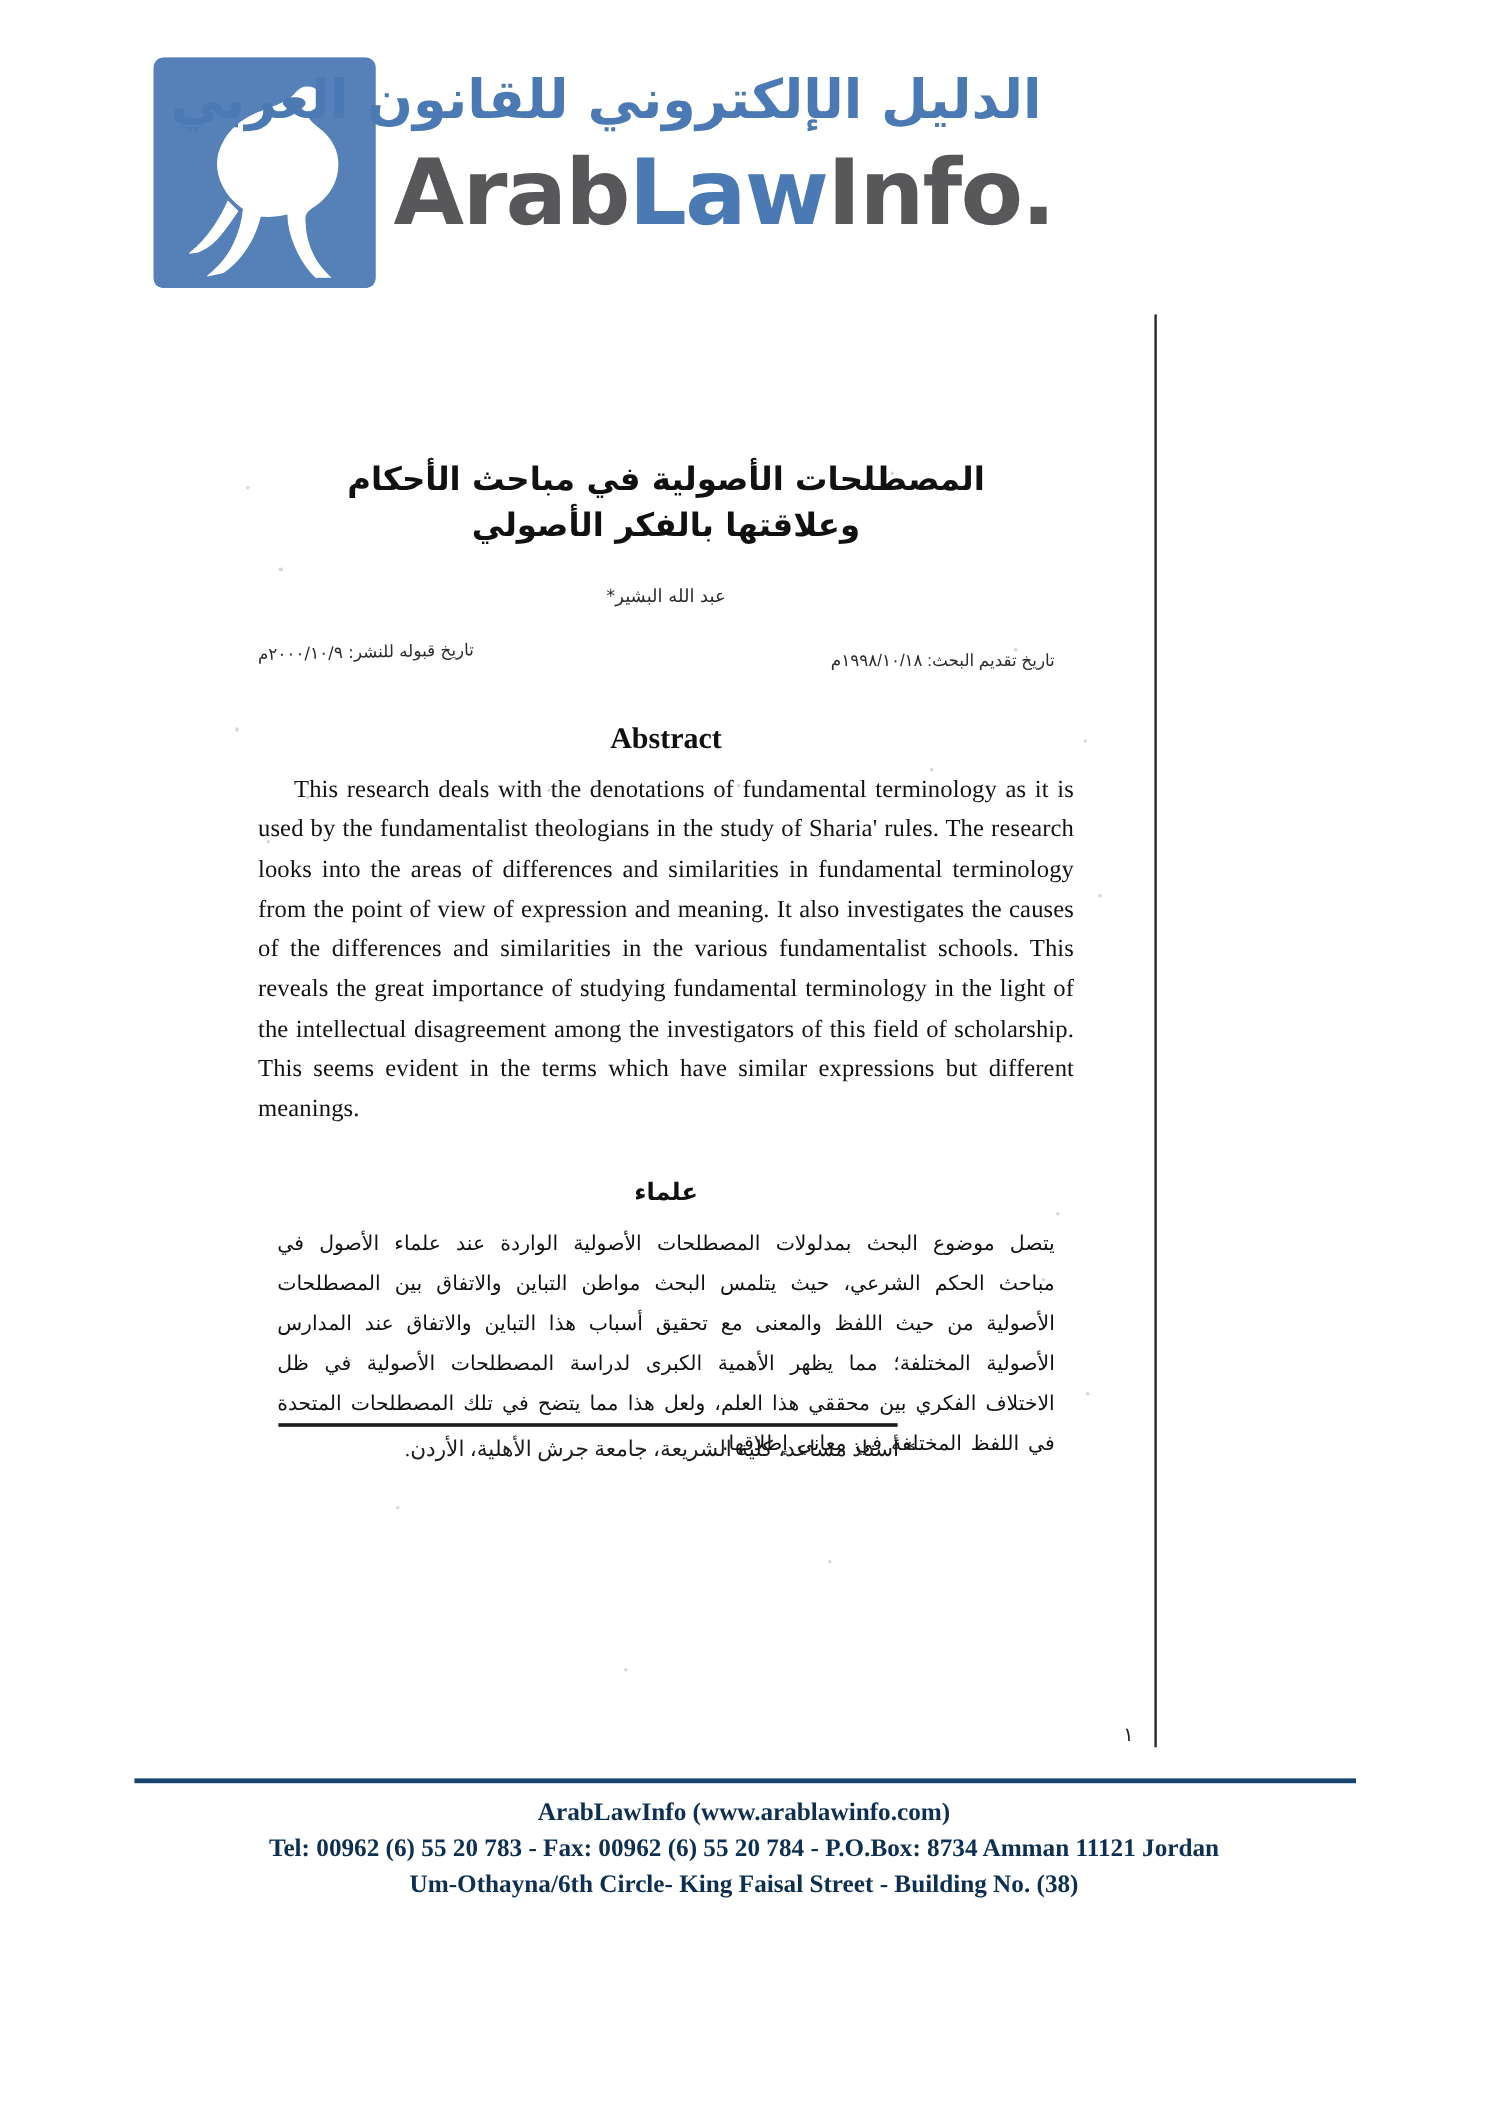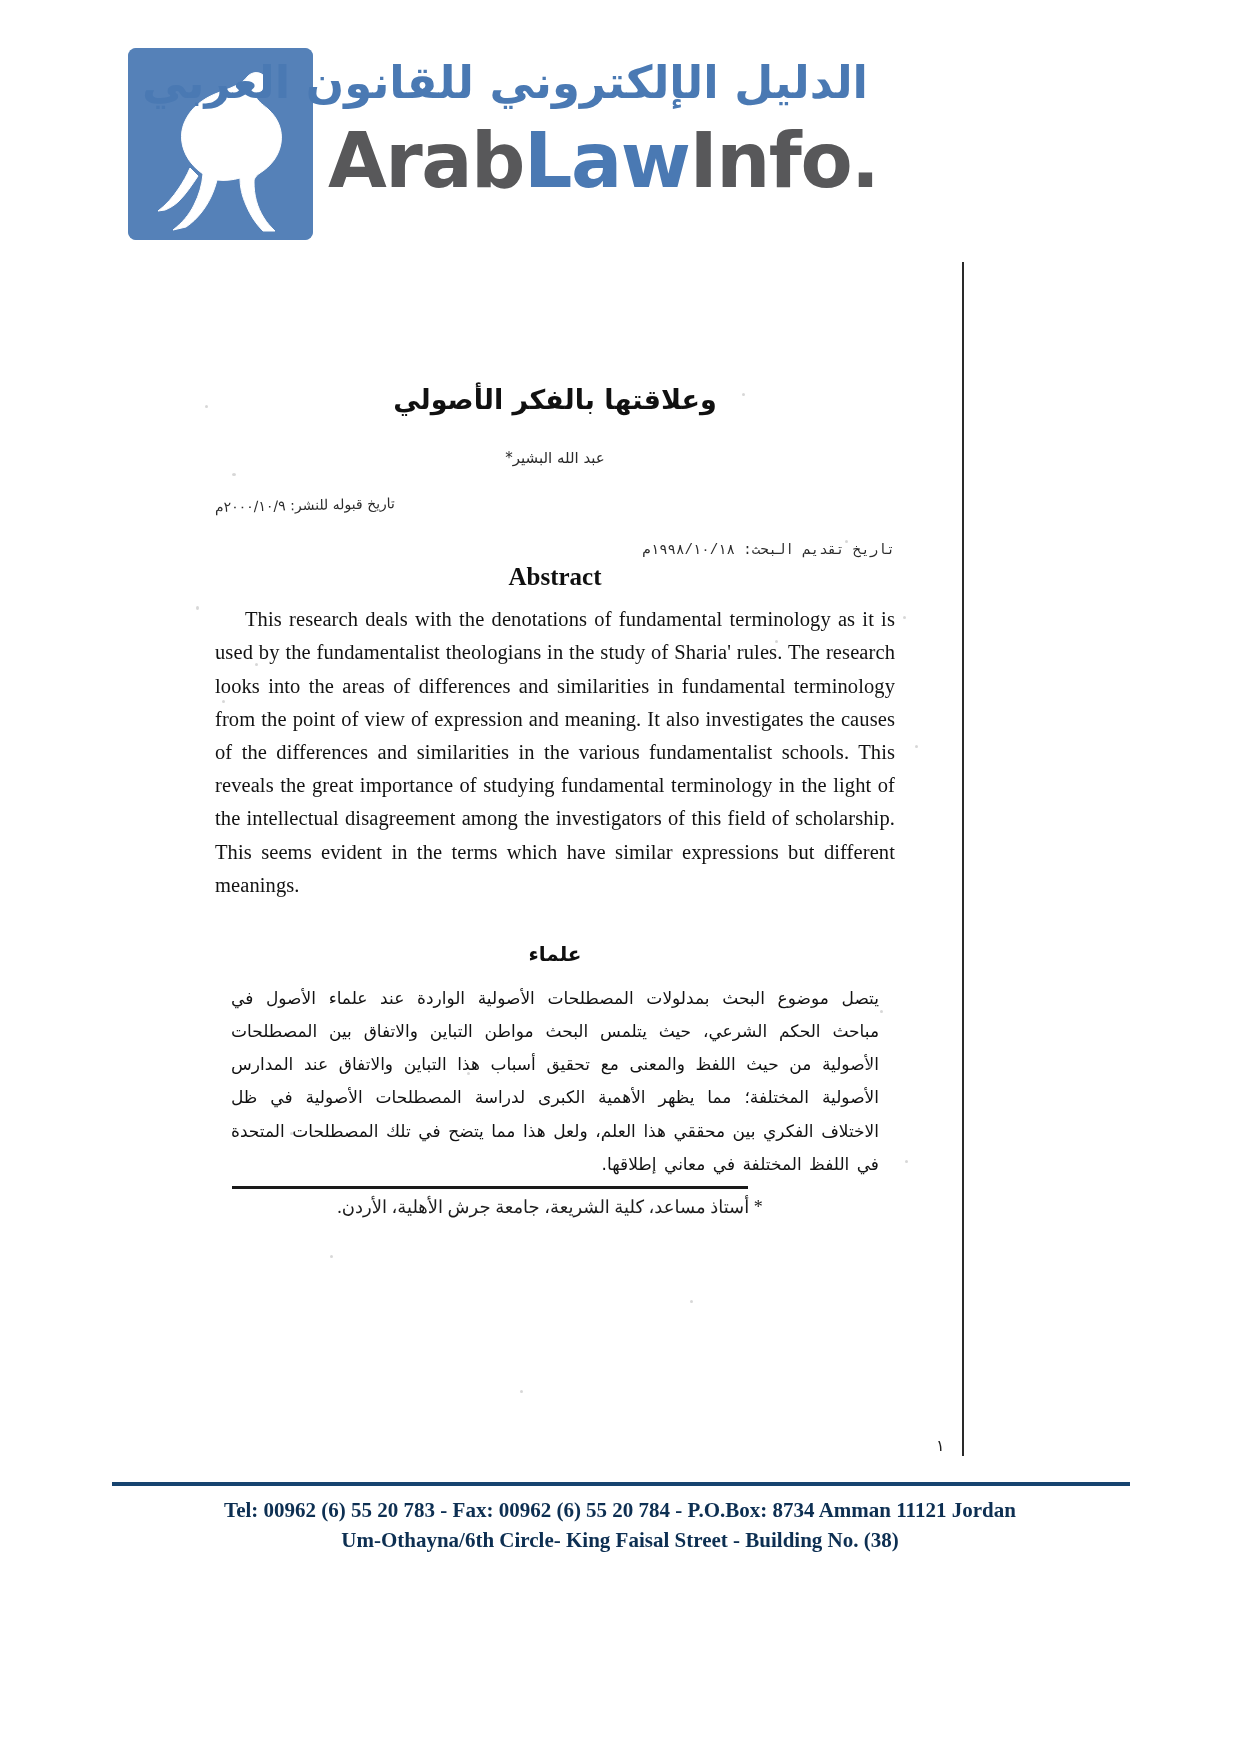--- a/index.html
+++ b/index.html
@@ -116,28 +116,27 @@
   }
 
   .date-row {
     position: relative;
     height: 26px;
     direction: rtl;
     margin: 0 0 34px 0;
   }
   .date-submitted {
     position: absolute;
-    right: 0;
+    right: 16px;
     top: 0;
     direction: rtl;
-    font-family: Liberation Mono, monospace;
+    font-family: Liberation Sans, sans-serif;
     font-size: 14px;
     color: #2b2b2b;
     white-space: nowrap;
-    margin-top: 38px;
   }
   .date-accepted {
     position: absolute;
     left: 0;
     top: -6px;
     direction: rtl;
     font-family: "DejaVu Sans", sans-serif;
     font-size: 14px;
     color: #2b2b2b;
     white-space: nowrap;
@@ -326,20 +325,21 @@
       <div class="logo-arabic">الدليل الإلكتروني للقانون العربي</div>
       <div class="logo-word"><span class="lw-dark">Arab</span><span class="lw-blue">Law</span><span class="lw-dark">Info.</span></div>
     </div>
   </div>
 
   <div class="scan-rule-right"></div>
 
   <div class="article">
 
     <h1 class="doc-title">
+      <span class="t-line">المصطلحات الأصولية في مباحث الأحكام</span>
       <span class="t-line">وعلاقتها بالفكر الأصولي</span>
     </h1>
 
     <div class="author">عبد الله البشير*</div>
 
     <div class="date-row">
       <div class="date-submitted">تاريخ تقديم البحث: ١٩٩٨/١٠/١٨م</div>
       <div class="date-accepted">تاريخ قبوله للنشر: ٢٠٠٠/١٠/٩م</div>
     </div>
 
@@ -352,20 +352,21 @@
   </div>
 
   <div class="footnote-rule"></div>
   <div class="footnote">* أستاذ مساعد، كلية الشريعة، جامعة جرش الأهلية، الأردن.</div>
 
   <div class="page-number">١</div>
 
   <div class="footer">
     <div class="footer-rule"></div>
     <div class="footer-lines">
+      <span>ArabLawInfo (www.arablawinfo.com)</span>
       <span>Tel: 00962 (6) 55 20 783 - Fax: 00962 (6) 55 20 784 - P.O.Box: 8734 Amman 11121 Jordan</span>
       <span>Um-Othayna/6th Circle- King Faisal Street - Building No. (38)</span>
     </div>
   </div>
 
   <div class="speckle" style="left:205px;top:405px;width:3px;height:3px;"></div>
   <div class="speckle" style="left:232px;top:473px;width:4px;height:3px;"></div>
   <div class="speckle" style="left:742px;top:393px;width:3px;height:3px;"></div>
   <div class="speckle" style="left:845px;top:540px;width:3px;height:3px;"></div>
   <div class="speckle" style="left:196px;top:606px;width:3px;height:4px;"></div>

